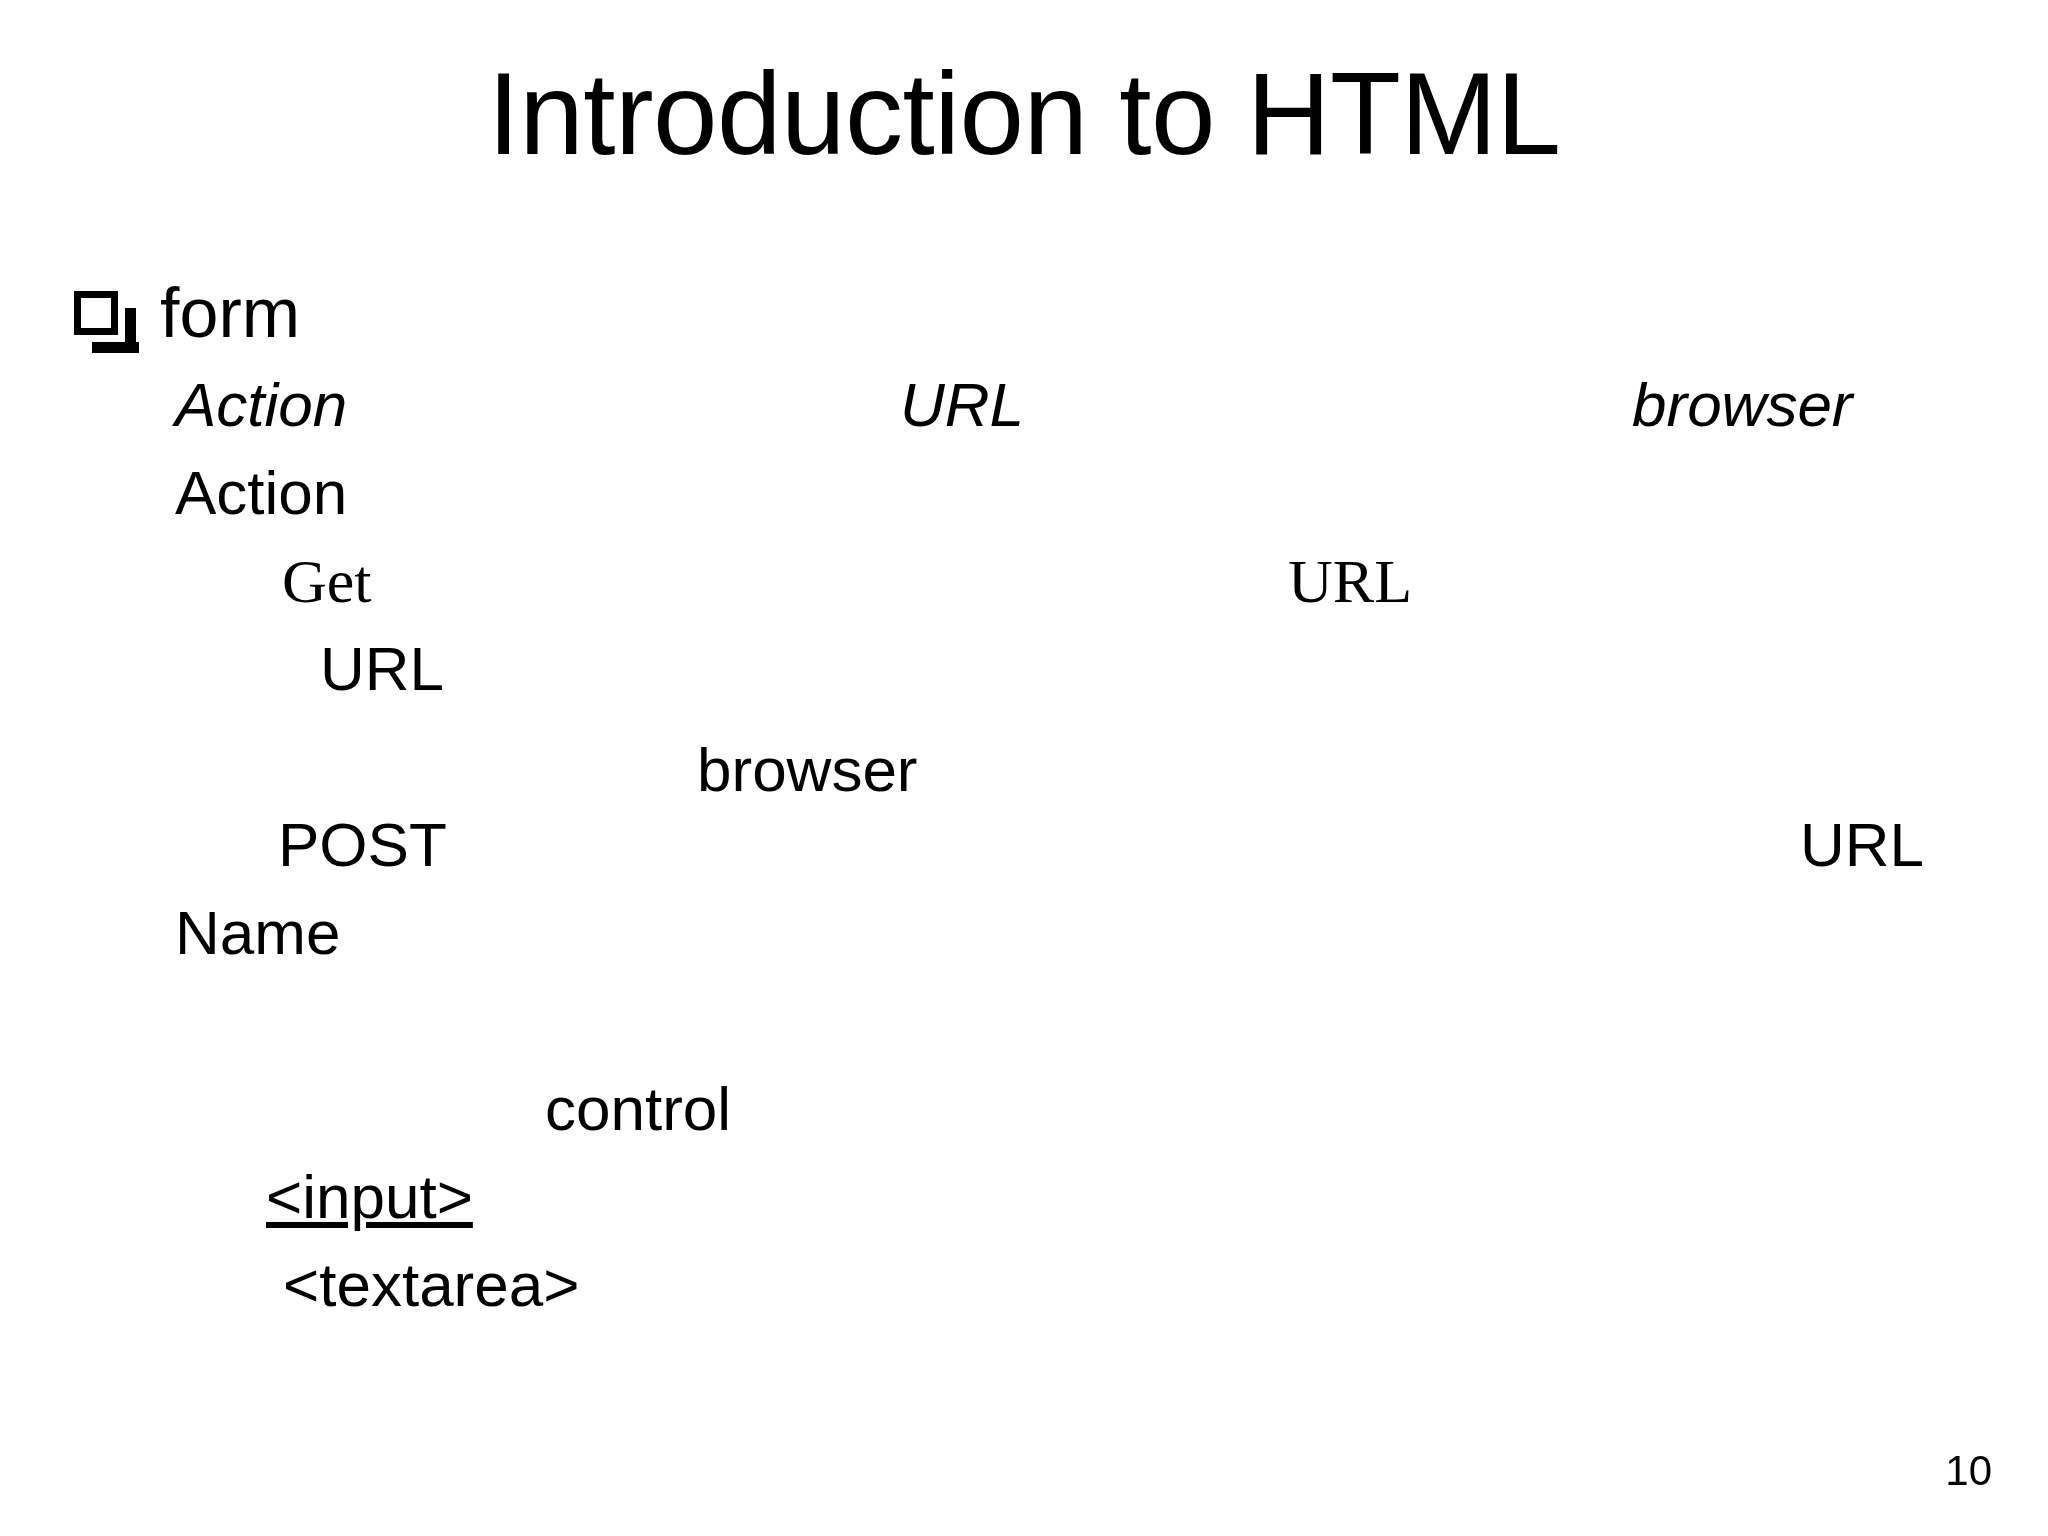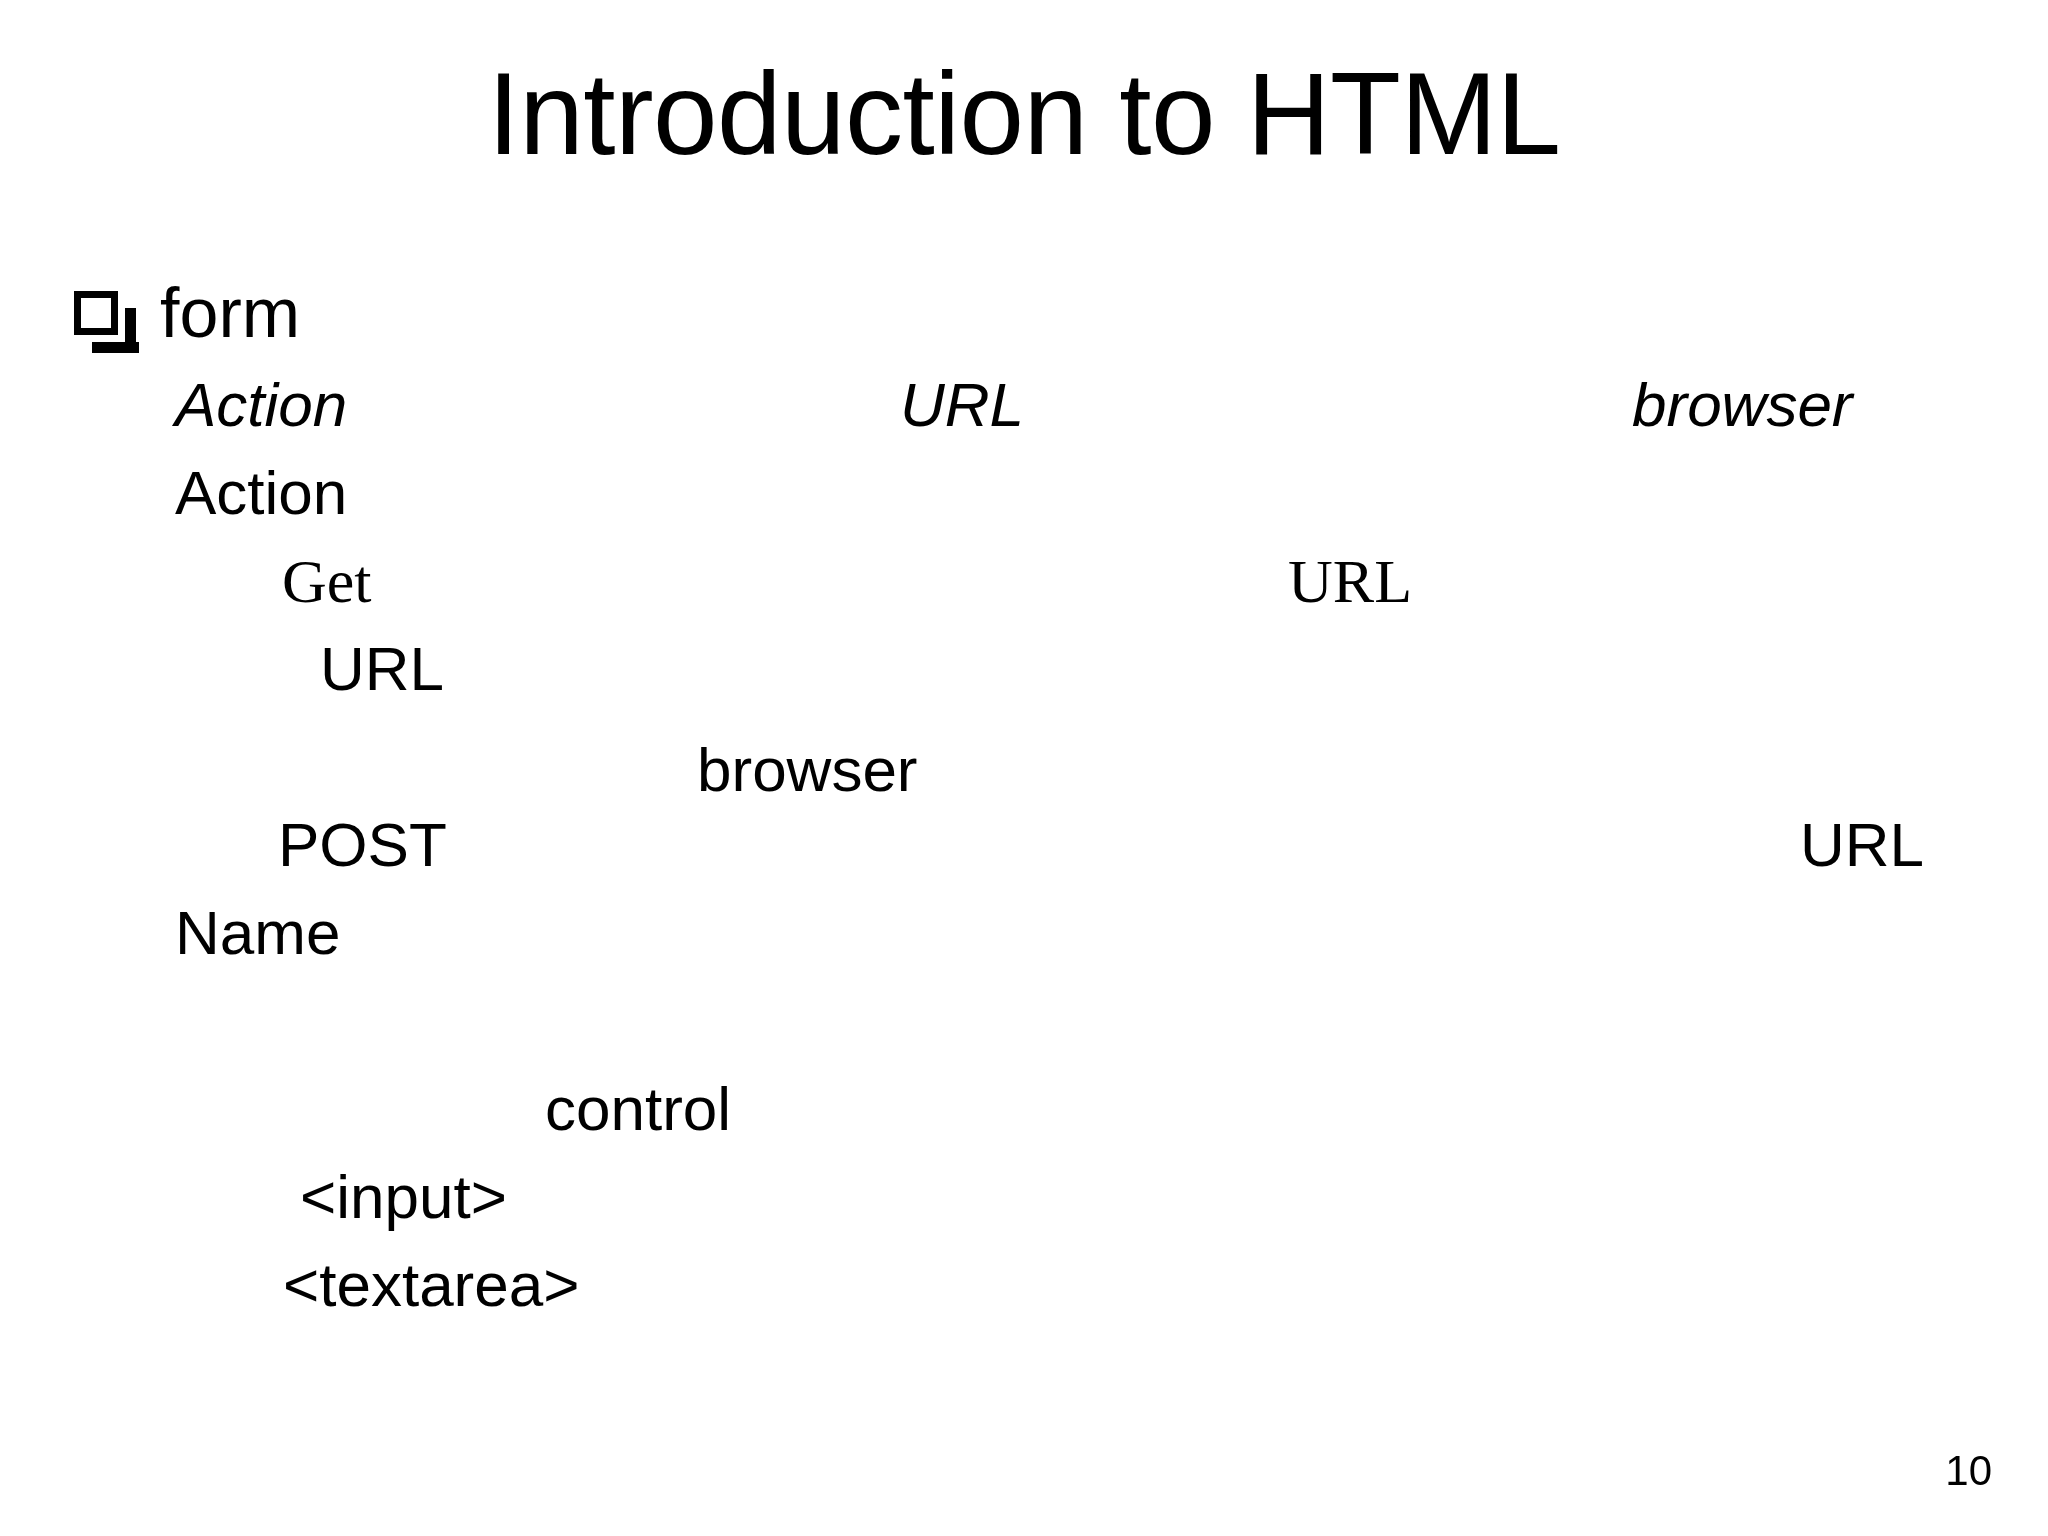--- a/index.html
+++ b/index.html
@@ -121,19 +121,19 @@
       <div class="line level1" style="top: 0px;"><span class="shadow-square"></span><span class="seg" style="left: 160px;">form</span></div>
       <div class="line" style="top: 96px; font-style: italic;"><span class="seg" style="left: 175px;">Action</span><span class="seg" style="left: 900px;">URL</span><span class="seg" style="left: 1632px;">browser</span></div>
       <div class="line" style="top: 184px;"><span class="seg" style="left: 175px;">Action</span></div>
       <div class="line" style="top: 272px; font-family: Liberation Serif, serif;"><span class="seg" style="left: 282px;">Get</span><span class="seg" style="left: 1288px;">URL</span></div>
       <div class="line" style="top: 360px;"><span class="seg" style="left: 320px;">URL</span></div>
       <div class="line" style="top: 461px;"><span class="seg" style="left: 697px;">browser</span></div>
       <div class="line" style="top: 536px;"><span class="seg" style="left: 278px;">POST</span><span class="seg" style="left: 1800px;">URL</span></div>
       <div class="line" style="top: 624px;"><span class="seg" style="left: 175px;">Name</span></div>
       <div class="line" style="top: 712px;"></div>
       <div class="line" style="top: 800px;"><span class="seg" style="left: 545px;">control</span></div>
-      <div class="line" style="top: 888px;"><span class="seg" style="left: 300px;">&lt;input&gt;</span></div>
+      <div class="line" style="top: 888px;"><span class="seg" style="left: 266px; text-decoration: underline;">&lt;input&gt;</span></div>
       <div class="line" style="top: 976px;"><span class="seg" style="left: 283px;">&lt;textarea&gt;</span></div>
     </div>
 
   <div class="page-number">10</div>
 
 </div>
 
 </body></html>

